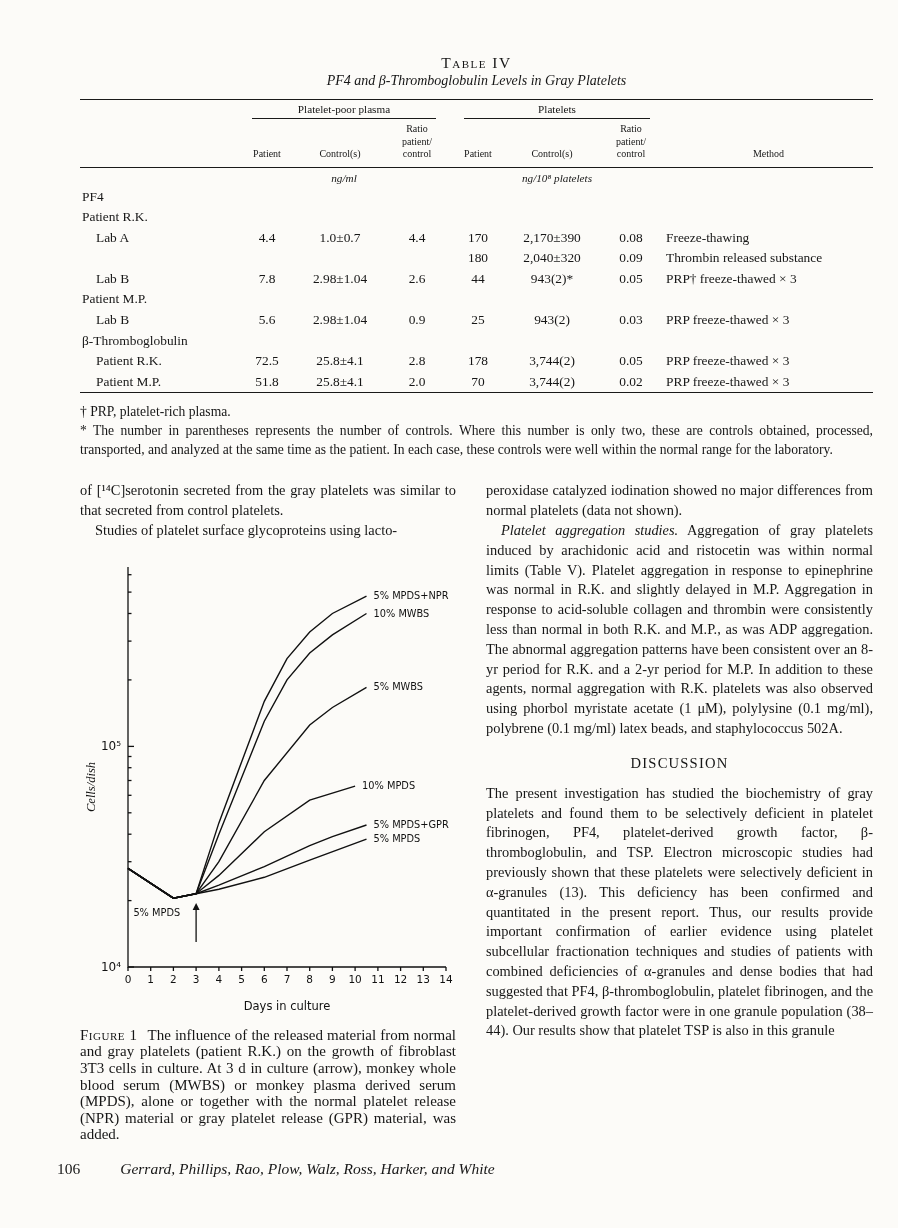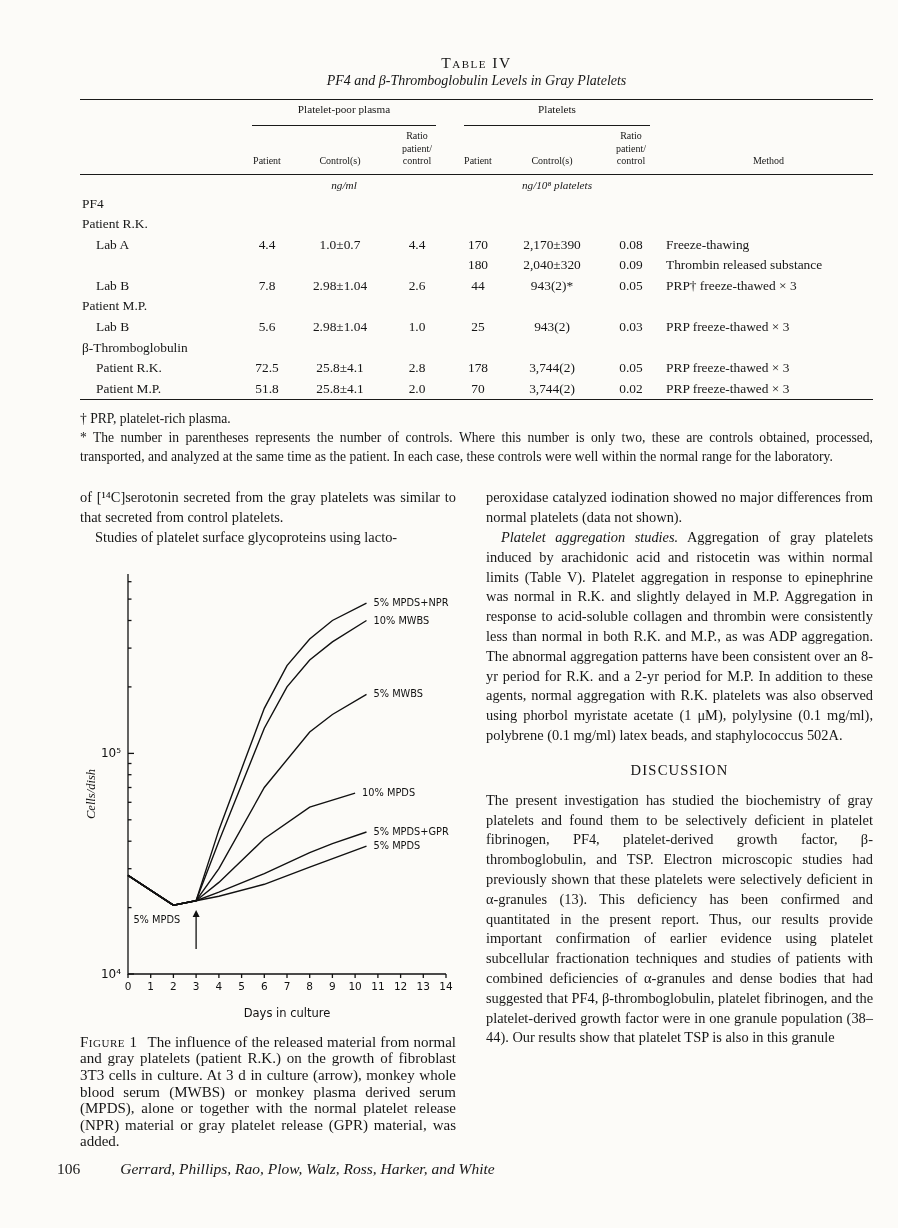--- a/index.html
+++ b/index.html
@@ -8,21 +8,21 @@
   .content{position:absolute;left:52px;top:54px;width:793px;margin-left:28px;}
 
   .tbl-title{text-align:center;font-variant:small-caps;font-size:15.5px;letter-spacing:1.5px;}
   .tbl-subtitle{text-align:center;font-style:italic;font-size:14px;margin-top:1px;}
 
   .ptable{width:100%;border-collapse:collapse;margin-top:10px;
           border-top:1.5px solid #1a1a1a;border-bottom:1.5px solid #1a1a1a;}
   .ptable td,.ptable th{padding:1px 2px;}
   .groupcell{padding:2px 0 0;}
   .groupline{border-bottom:1.2px solid #1a1a1a;text-align:center;font-size:11.2px;
-             padding:2px 0 10px;margin:0 12px;}
+             padding:2px 0 3px;margin:0 12px;}
   .colhead th{font-weight:normal;font-size:10px;text-align:center;vertical-align:bottom;
               white-space:pre-line;line-height:12.5px;padding:3px 2px 6px;
               border-bottom:1.4px solid #1a1a1a;}
   .unitsrow td{font-style:italic;font-size:11.2px;text-align:center;padding:4px 2px 3px;}
   .ptable tbody td{font-size:13.4px;line-height:18.6px;}
   .rowlabel{text-align:left;white-space:nowrap;}
   .rowlabel.ind{padding-left:16px;}
   .num{text-align:center;white-space:nowrap;}
   .methodcell{text-align:left;padding-left:12px;white-space:nowrap;}
 
@@ -164,21 +164,21 @@
             <td class="num"></td>
             <td class="num"></td>
             <td class="num"></td>
             <td class="num"></td>
             <td class="methodcell"></td>
           </tr>
           <tr>
             <td class="rowlabel ind">Lab B</td>
             <td class="num">5.6</td>
             <td class="num">2.98±1.04</td>
-            <td class="num">1.0</td>
+            <td class="num">0.9</td>
             <td class="num">25</td>
             <td class="num">943(2)</td>
             <td class="num">0.03</td>
             <td class="methodcell">PRP freeze-thawed × 3</td>
           </tr>
           <tr>
             <td class="rowlabel">β-Thromboglobulin</td>
             <td class="num"></td>
             <td class="num"></td>
             <td class="num"></td>

